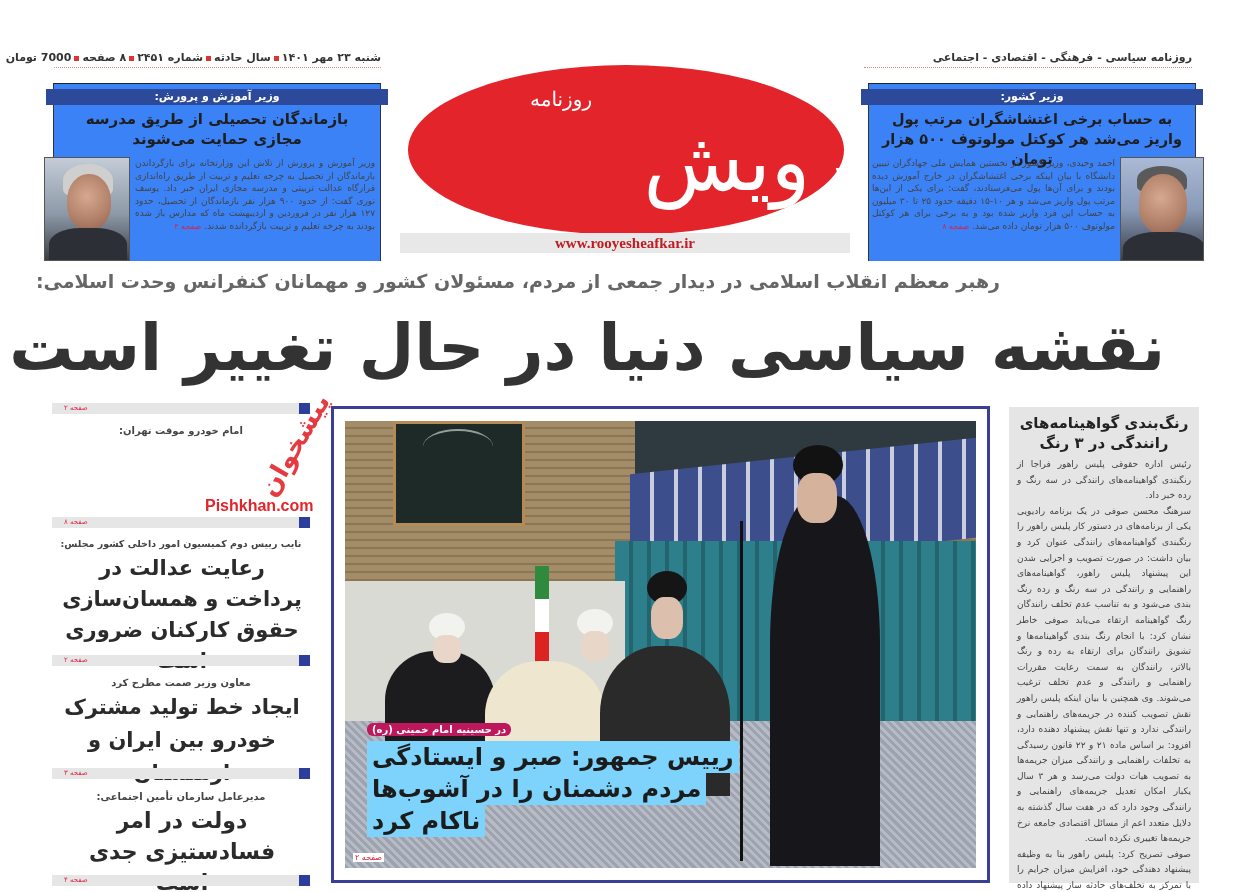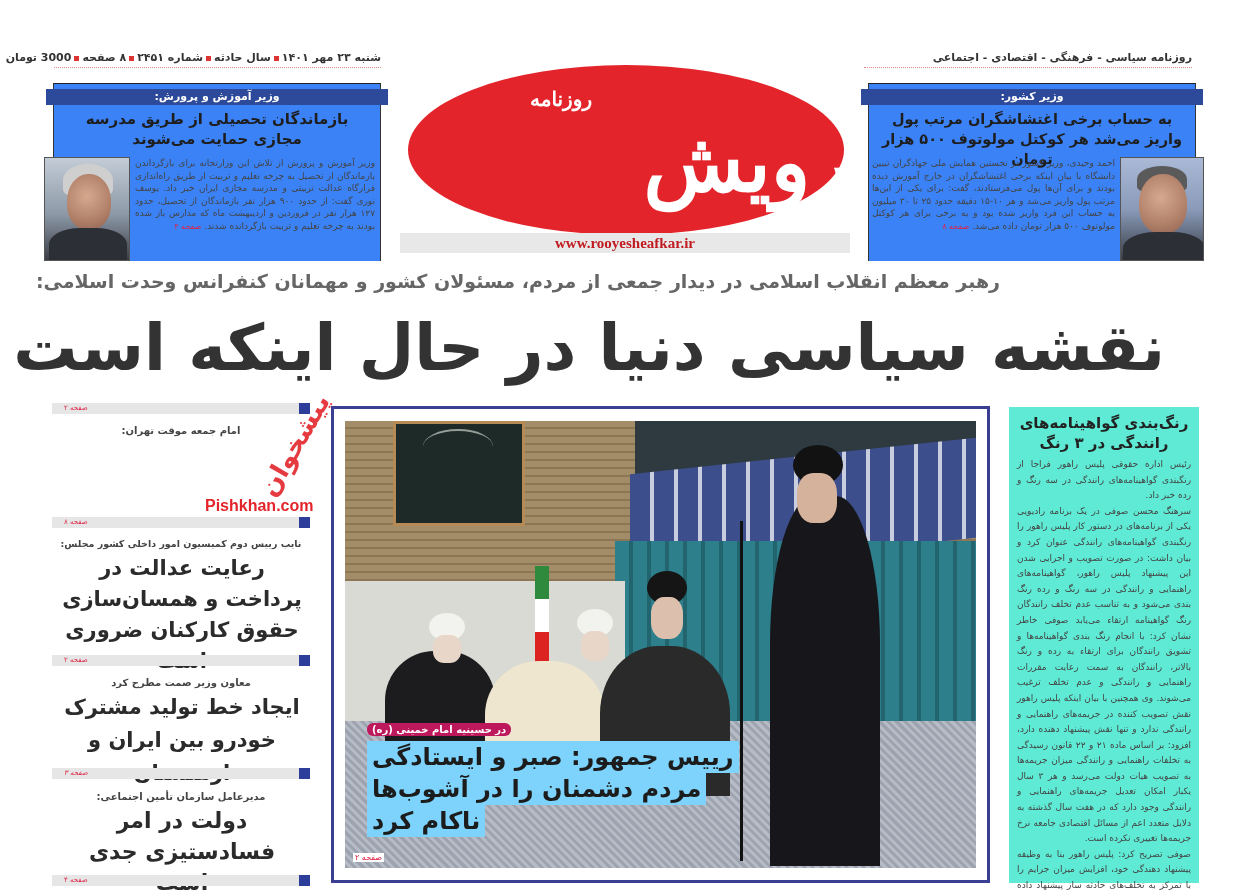--- a/index.html
+++ b/index.html
@@ -55,21 +55,21 @@
     .hair { position:absolute; background:#cfcfcf; border-radius: 50% 50% 20% 20%; }
     .suit { position:absolute; background:#2c2f36; border-radius: 40% 40% 0 0; }
 
     
     .logo-wrap { background:#fff; }
     .logo-ellipse {
       position:absolute; background:#e3252b; border-radius:50%;
     }
     .logo-text {
       position:absolute; color:#fff; font-family:"DejaVu Serif", serif;
-      font-weight:bold; direction: rtl;
+      font-weight:normal; direction: rtl;
     }
     .url-bar {
       position:absolute; background:#e8e8e8; color:#c11b21;
       font-family: "Liberation Serif", serif; font-weight:bold;
       font-size: 15px; text-align:center;
     }
 
     
     .supertitle {
       font-size: 19px; font-weight: bold; color: #666;
@@ -97,33 +97,33 @@
     .caption-kicker {
       position:absolute; background:#be185d; color:#fff; font-size:10px; font-weight:bold;
       direction: rtl; padding: 1px 5px; white-space: nowrap; border-radius: 6px;
     }
     .caption-line {
       position:absolute; background:#7dd3fc; color:#1c1c1c; font-size:24px; font-weight:900;
       direction: rtl; white-space: nowrap; padding: 0 5px; line-height: 32px;
     }
 
     
-    .right-col { background:#5eead4; }
+    .right-col { background:#e5e5e5; }
     .right-title { font-size: 15px; font-weight: 900; direction: rtl; text-align:center; line-height: 20px; color:#222; }
     .right-body { font-size: 9px; line-height: 15.6px; color:#444; direction: rtl; text-align: justify; }
 
     .watermark {
       position:absolute; color:#e3252b; font-weight:bold;
     }
   </style>
 </head>
 <body>
 
 <div class="abs meta-line" style="left:54px; top:51px; width:327px; text-align:right;">
-  <span>شنبه ۲۳ مهر ۱۴۰۱</span><span class="dot"></span><span>سال حادثه</span><span class="dot"></span><span>شماره ۲۴۵۱</span><span class="dot"></span><span>۸ صفحه</span><span class="dot"></span><span>3000 تومان</span>
+  <span>شنبه ۲۳ مهر ۱۴۰۱</span><span class="dot"></span><span>سال حادثه</span><span class="dot"></span><span>شماره ۲۴۵۱</span><span class="dot"></span><span>۸ صفحه</span><span class="dot"></span><span>7000 تومان</span>
 </div>
 
 <div class="abs meta-line" style="left:864px; top:51px; width:328px; text-align:right;">
   <span>روزنامه سیاسی - فرهنگی - اقتصادی - اجتماعی</span>
 </div>
 
 <div class="abs side-box" style="left:53px; top:83px; width:328px; height:178px; border-bottom:none;">
   <div class="kicker-bar" style="margin:5px -8px 0 -8px;">
     <span>وزیر آموزش و پرورش:</span>
   </div>
@@ -156,44 +156,44 @@
 </div>
 
 <div class="abs logo-wrap" style="left:400px; top:45px; width:450px; height:210px;">
   <div class="logo-ellipse" style="left:8px; top:20px; width:436px; height:170px;"></div>
   <div class="logo-text" style="left:130px; top:42px; font-size:20px;">روزنامه</div>
   <div class="logo-text" style="left:90px; top:62px; font-size:82px; line-height:110px; letter-spacing:-2px;">رویش ملت</div>
   <div class="url-bar" style="left:0; top:188px; width:450px; height:20px; line-height:20px;">www.rooyesheafkar.ir</div>
 </div>
 
 <div class="abs supertitle" style="left:220px; top:270px; width:780px;">رهبر معظم انقلاب اسلامی در دیدار جمعی از مردم، مسئولان کشور و مهمانان کنفرانس وحدت اسلامی:</div>
-<div class="abs main-headline" style="left:95px; top:303px; width:1070px; height:90px; line-height:90px;">نقشه سیاسی دنیا در حال اینکه است</div>
+<div class="abs main-headline" style="left:95px; top:303px; width:1070px; height:90px; line-height:90px;">نقشه سیاسی دنیا در حال تغییر است</div>
 
 <div class="abs" style="left:52px; top:403px; width:258px; height:489px;">
 
   <div class="ref-bar" style="left:0; top:0; width:258px;">
     <span class="ref">صفحه ۲</span>
     <span class="sq"></span>
   </div>
-  <div class="abs left-kicker" style="left:0; top:22px; width:258px;">امام جمعه موقت تهران:</div>
+  <div class="abs left-kicker" style="left:0; top:22px; width:258px;">امام خودرو موقت تهران:</div>
   <div class="ref-bar" style="left:0; top:114px; width:258px;">
     <span class="ref">صفحه ۸</span>
     <span class="sq"></span>
   </div>
 
   <div class="abs left-kicker" style="left:0; top:135px; width:258px; font-size:9.5px;">نایب رییس دوم کمیسیون امور داخلی کشور مجلس:</div>
   <div class="abs left-title" style="left:6px; top:150px; width:248px; font-size:21px; line-height:31px;">رعایت عدالت در پرداخت و همسان‌سازی حقوق کارکنان ضروری است</div>
   <div class="ref-bar" style="left:0; top:252px; width:258px;">
     <span class="ref">صفحه ۲</span>
     <span class="sq"></span>
   </div>
 
   <div class="abs left-kicker" style="left:0; top:274px; width:258px;">معاون وزیر صمت مطرح کرد</div>
   <div class="abs left-title" style="left:4px; top:288px; width:252px; font-size:21px; line-height:33px;">ایجاد خط تولید مشترک خودرو بین ایران و ارمنستان</div>
-  <div class="ref-bar" style="left:0; top:365px; width:258px;font-style:italic;">
+  <div class="ref-bar" style="left:0; top:365px; width:258px;">
     <span class="ref">صفحه ۳</span>
     <span class="sq"></span>
   </div>
 
   <div class="abs left-kicker" style="left:0; top:388px; width:258px;">مدیرعامل سازمان تأمین اجتماعی:</div>
   <div class="abs left-title" style="left:30px; top:402px; width:200px; font-size:22px; line-height:31px;">دولت در امر فسادستیزی جدی است</div>
   <div class="ref-bar" style="left:0; top:472px; width:258px;">
     <span class="ref">صفحه ۴</span>
     <span class="sq"></span>
   </div>

